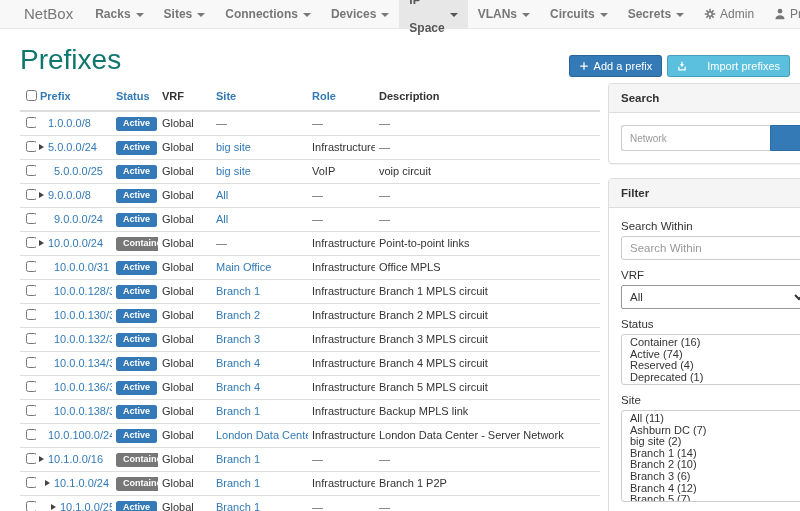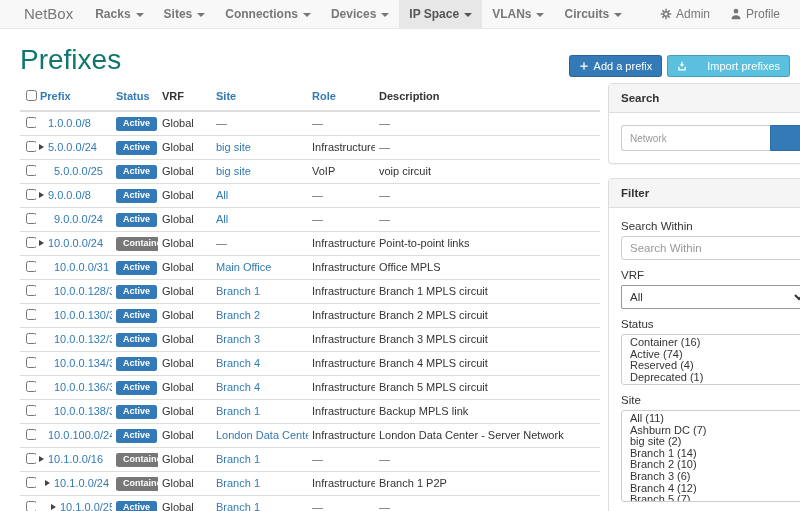--- a/index.html
+++ b/index.html
@@ -118,20 +118,26 @@
       <span>VLANs</span>
       <span class="caret"></span>
         </a>
       </li>
       <li>
         <a>
       <span>Circuits</span>
       <span class="caret"></span>
         </a>
       </li>
+      <li>
+        <a>
+      <span>Secrets</span>
+      <span class="caret"></span>
+        </a>
+      </li>
     </ul>
   <div class="nav-right" id="nav-right">
       <a>
         <span class="icon">
           <svg viewBox="0 0 16 16" fill="none" stroke="currentColor" stroke-width="2">
             <circle cx="8" cy="8" r="3"></circle>
             <path d="M8 1v3M8 12v3M1 8h3M12 8h3M3.2 3.2l2.1 2.1M10.7 10.7l2.1 2.1M12.8 3.2l-2.1 2.1M5.3 10.7l-2.1 2.1"></path>
           </svg>
         </span>
       <span>Admin</span>

